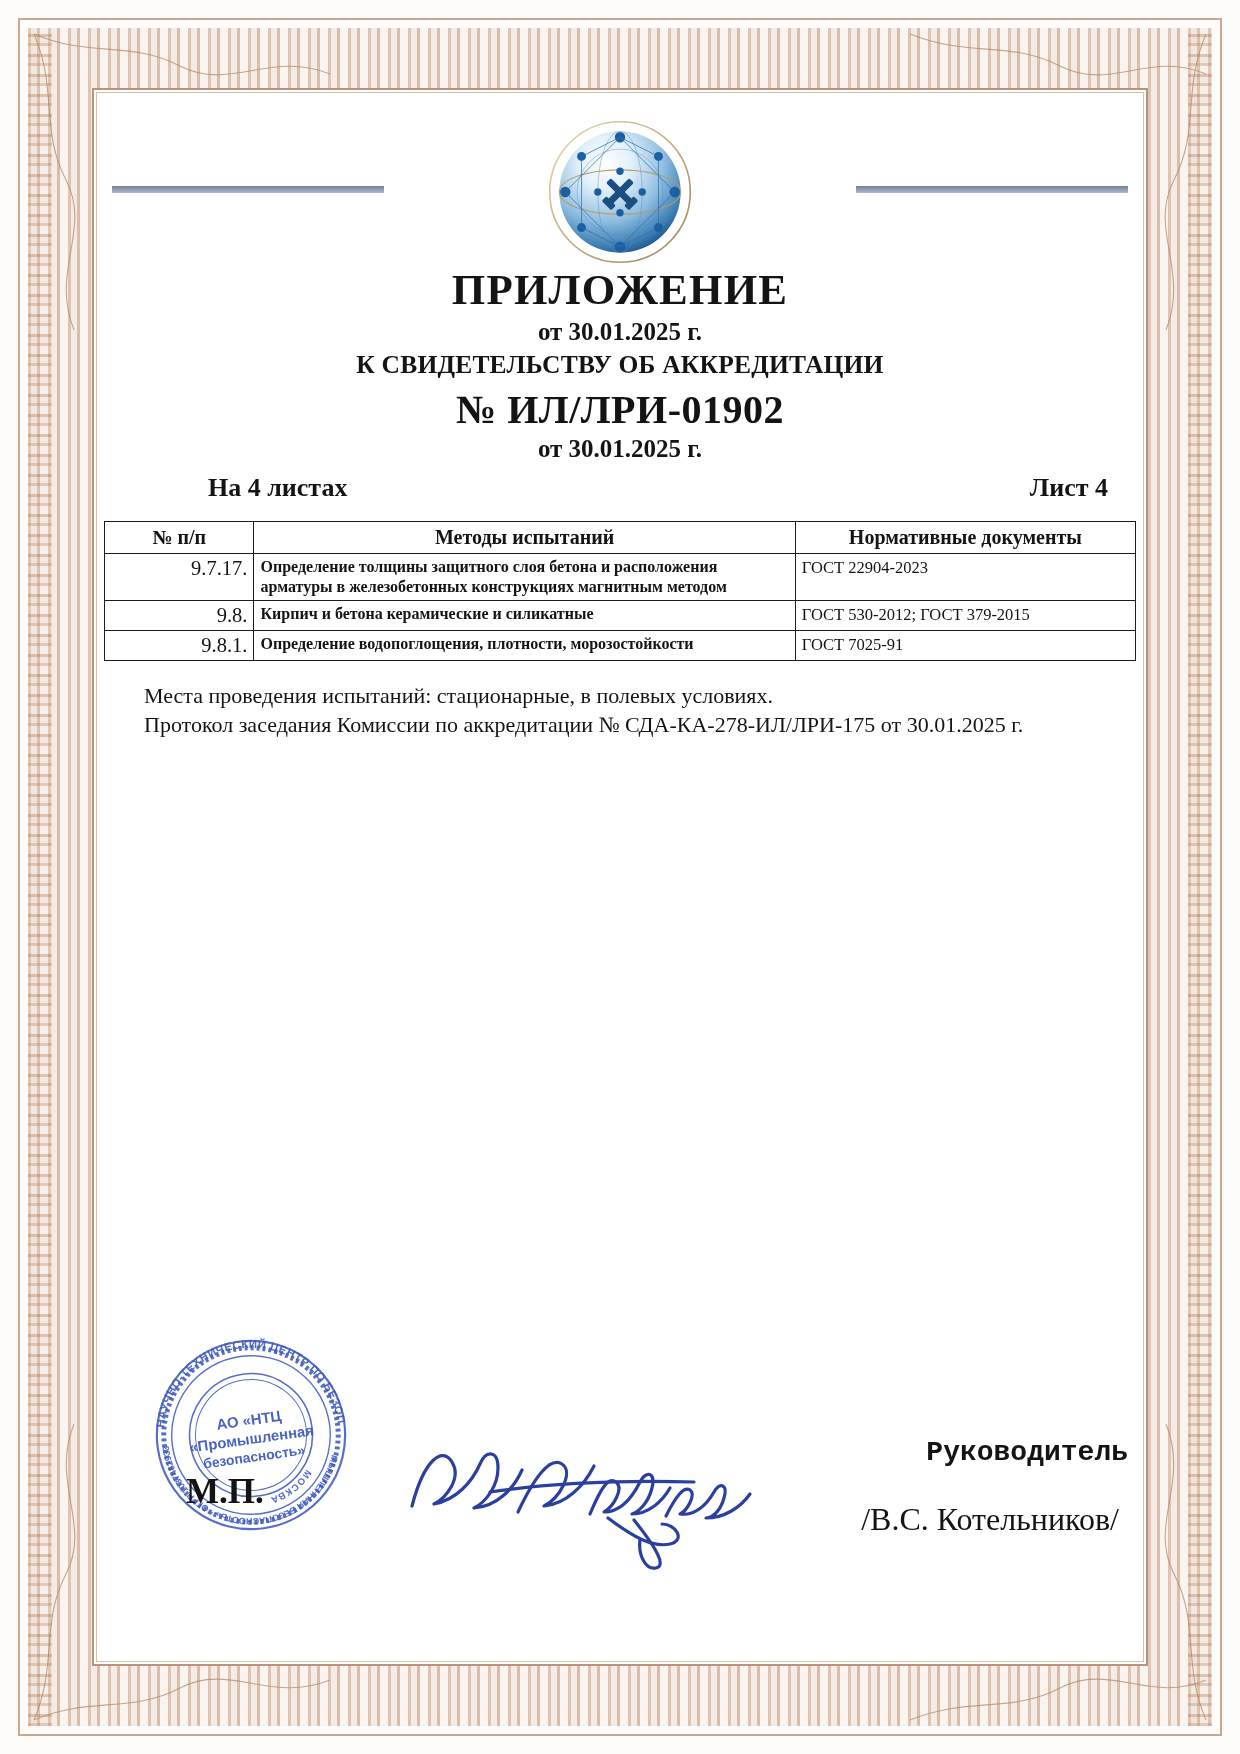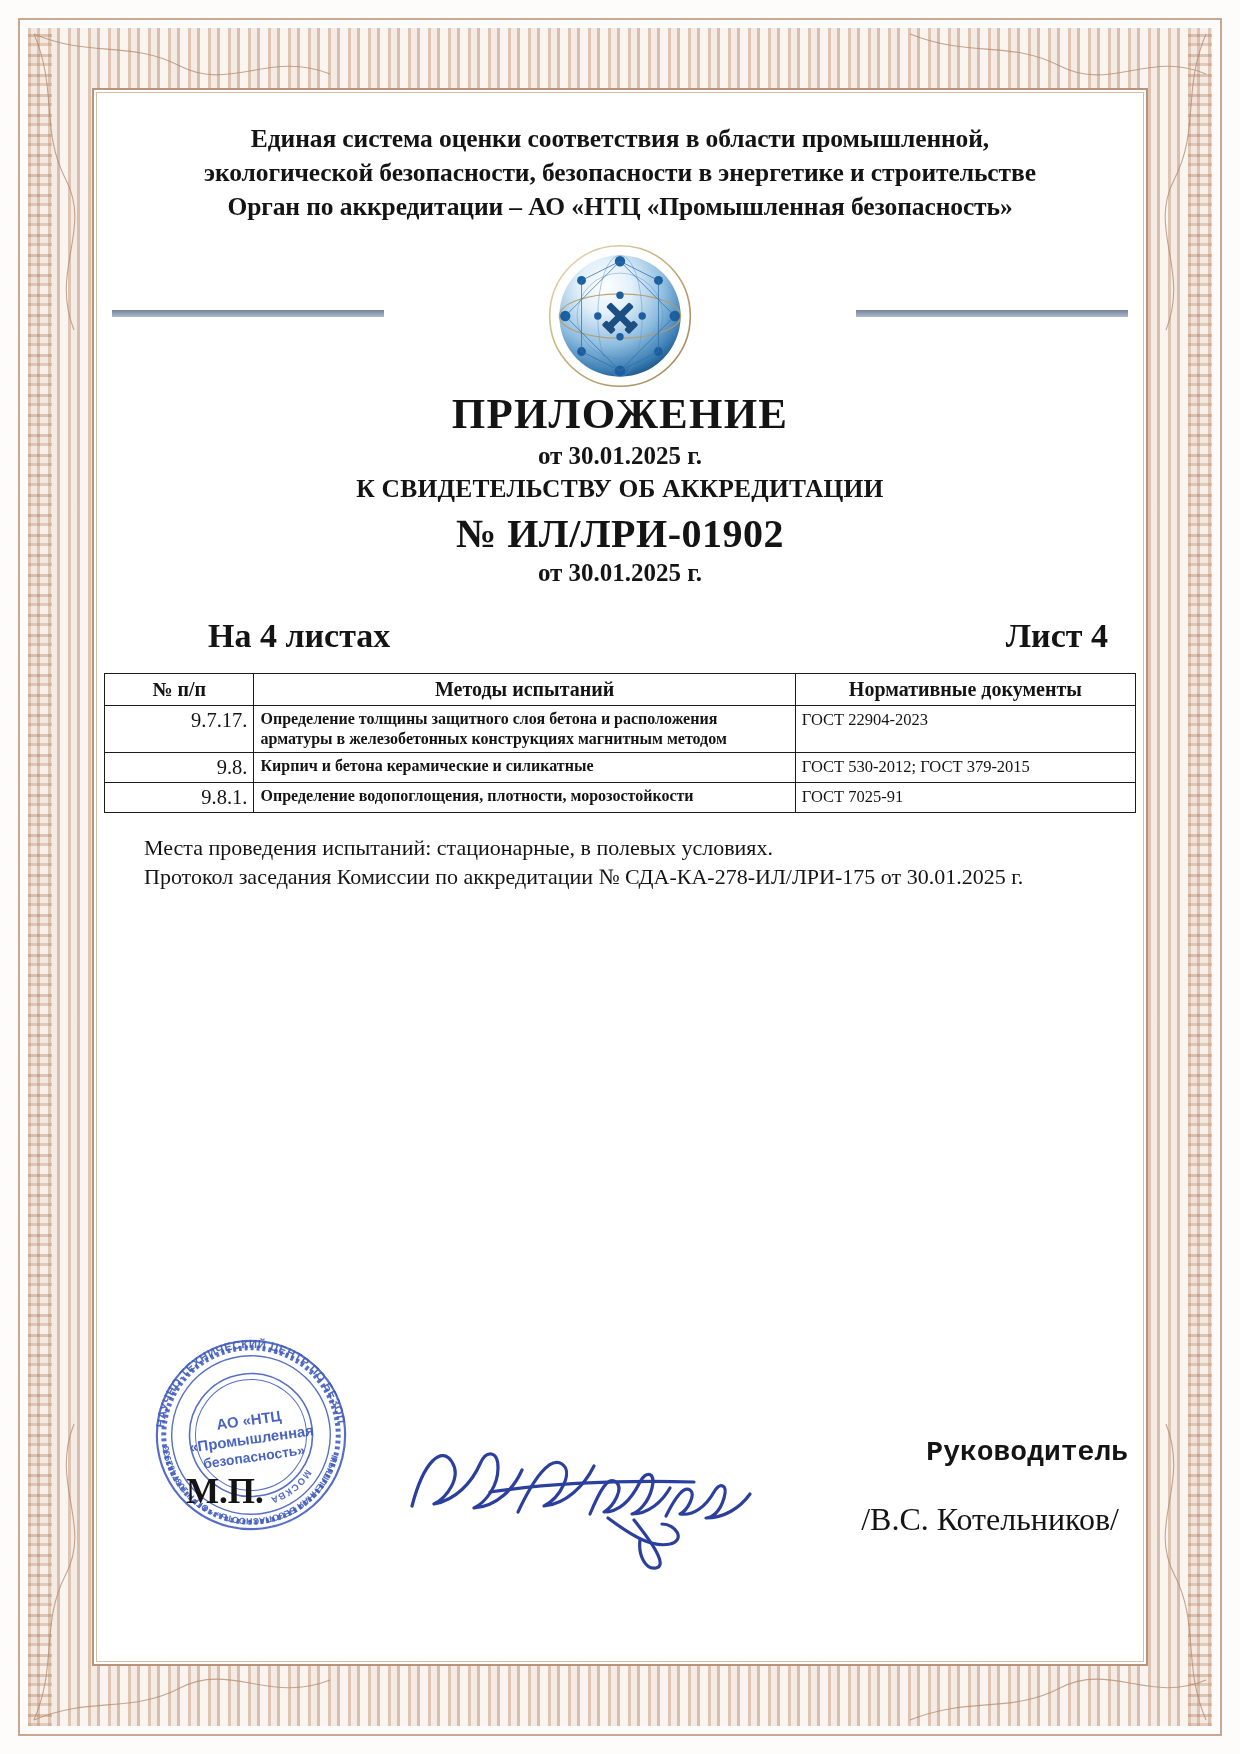--- a/index.html
+++ b/index.html
@@ -105,23 +105,23 @@
   }
   .t-number{
     font-size:40px;font-weight:bold;margin-top:6px;letter-spacing:.5px;
   }
   .t-date2{
     font-size:25px;font-weight:bold;margin-top:2px;
   }
 
   .sheets-row{
     display:flex;justify-content:space-between;
-    margin-top:30px;
+    margin-top:10px;
     padding:0 28px 0 104px;
-    font-size:34px;font-weight:bold;
+    font-size:26px;font-weight:bold;
   }
 
   
   table.methods{
     width:100%;
     border-collapse:collapse;
     margin-top:18px;
     table-layout:fixed;
   }
   table.methods th,table.methods td{
@@ -207,25 +207,20 @@
       <path d="M4 1690 C 28 1634, 10 1594, 36 1544 C 62 1494, 20 1454, 44 1394"></path>
       <path d="M1176 1690 C 1152 1634, 1170 1594, 1144 1544 C 1118 1494, 1160 1454, 1136 1394"></path>
     </g>
   </svg>
 
   <div class="border-inner"></div>
   <div class="border-inner2"></div>
 
   <div class="content">
 
-    <div class="org-header">
-      <div>Единая система оценки соответствия в области промышленной,</div>
-      <div>экологической безопасности, безопасности в энергетике и строительстве</div>
-      <div>Орган по аккредитации – АО «НТЦ «Промышленная безопасность»</div>
-    </div>
 
     <div class="emblem-row">
       <div class="rule-left"></div>
       <div class="rule-right"></div>
       <svg class="emblem" viewBox="0 0 200 200">
         <defs>
           <radialGradient id="sph" cx="38%" cy="26%" r="78%">
             <stop offset="0%" stop-color="#ffffff"></stop>
             <stop offset="28%" stop-color="#e2f0fa"></stop>
             <stop offset="62%" stop-color="#8fbde0"></stop>

